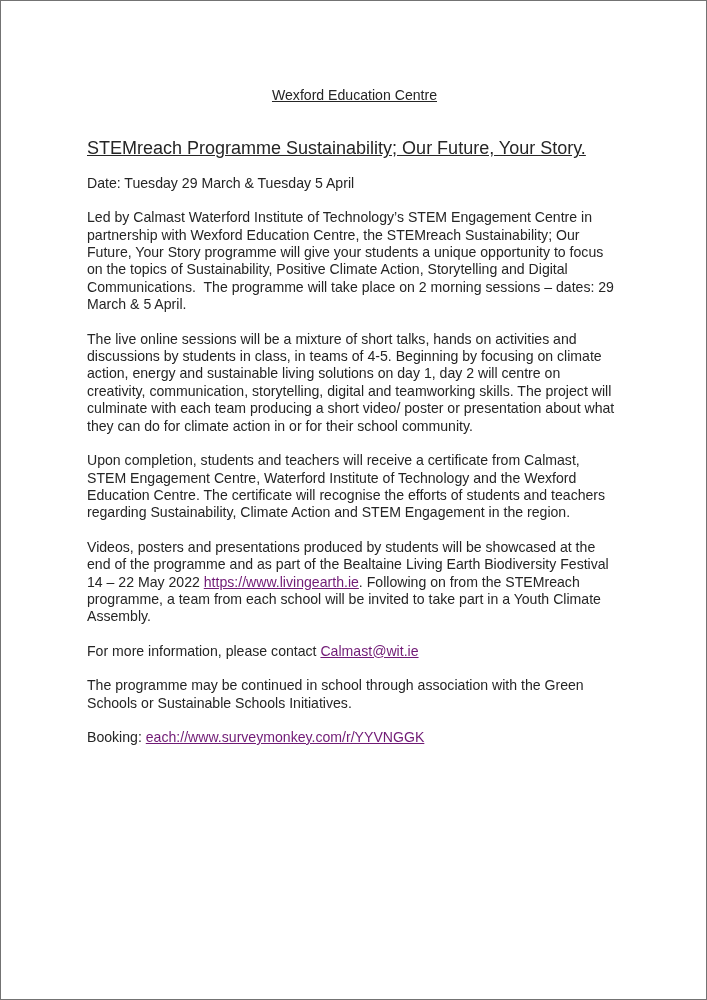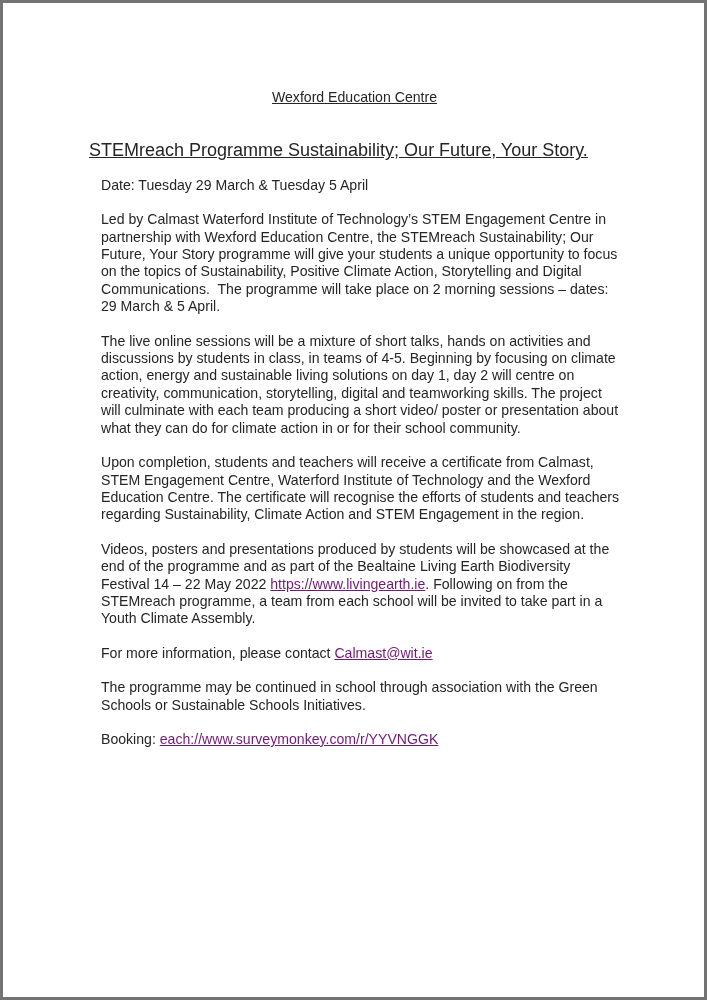--- a/index.html
+++ b/index.html
@@ -5,21 +5,21 @@
   html, body {
     margin: 0;
     padding: 0;
     background: #ffffff;
   }
   .page {
     width: 707px;
     height: 1000px;
     background: #ffffff;
     box-sizing: border-box;
-    border: 3px solid #737373;
+    border: 1px solid #737373;
     font-family: "Liberation Sans", sans-serif;
     color: #252525;
     overflow: hidden;
   }
   .content {
     box-sizing: border-box;
     padding: 86px 84px 0 86px;
     font-size: 14.1px;
     line-height: 17.4px;
   }
@@ -30,25 +30,25 @@
     text-decoration: underline;
     margin: 0 0 36px 0;
   }
   .doc-heading {
     font-size: 18px;
     font-weight: normal;
     text-decoration: underline;
     margin: 0 0 17px 0;
   }
   .para {
-    margin: 0 0 17px 12px;
+    margin: 0 0 17px 0;
     white-space: pre-wrap;
   }
   .line { margin: 0; }
-  .datetime-block { margin: 0 0 17px 12px; }
+  .datetime-block { margin: 0 0 17px 0; }
   a.doc-link {
     color: #701a75;
     text-decoration: underline;
     cursor: pointer;
   }
 </style>
 </head>
 <body>
 
 <div class="page">

